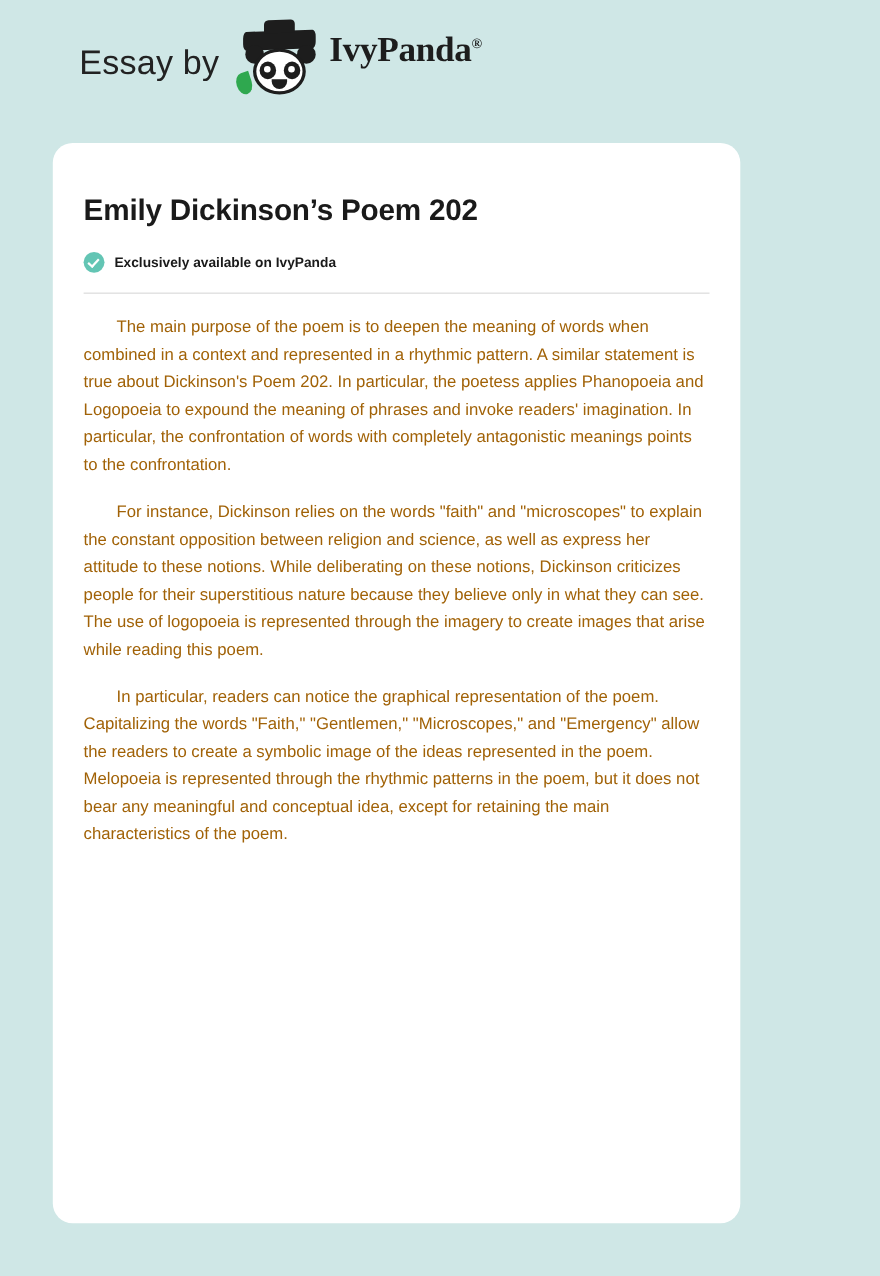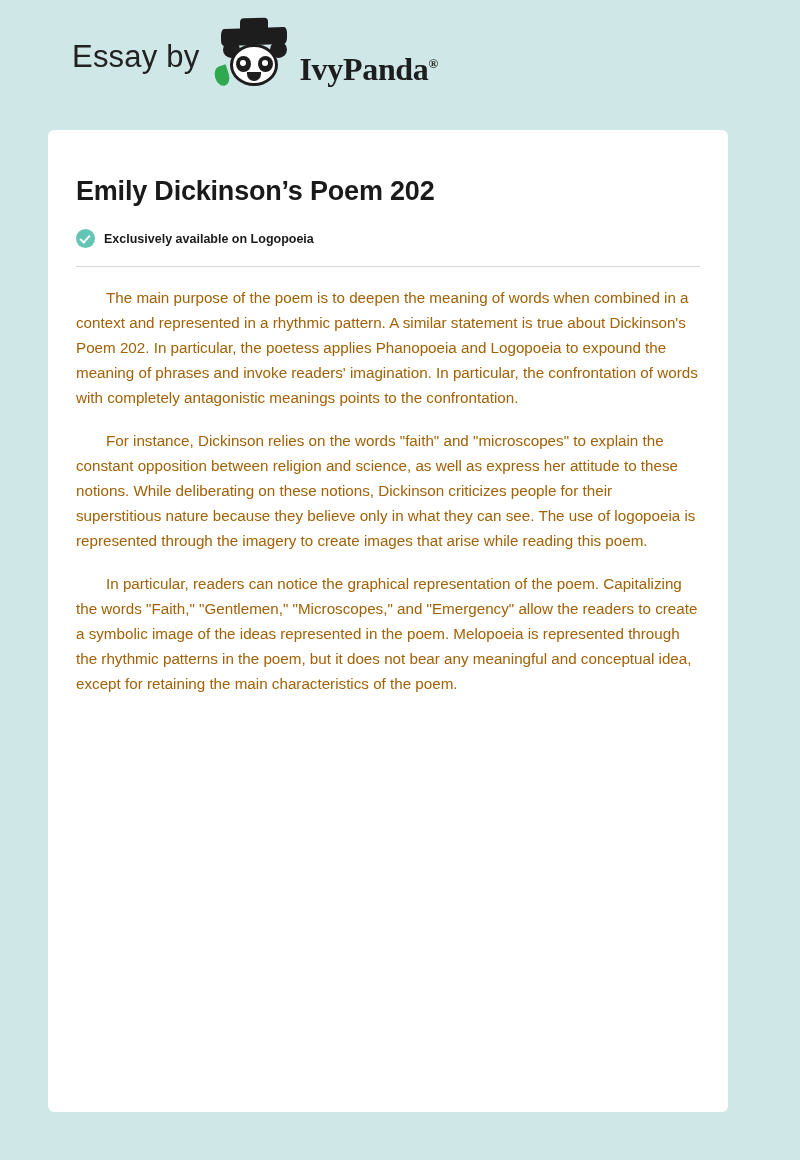--- a/index.html
+++ b/index.html
@@ -28,21 +28,21 @@
     box-sizing: border-box;
   }
   .header-text {
     font-size: 31px;
     color: #222222;
     letter-spacing: 0.2px;
     font-family: "Liberation Sans", sans-serif;
   }
   .logo-wrap {
     display: flex;
-    align-items: flex-end;
+    align-items: flex-start;
     margin-left: 14px;
   }
   .panda-mark {
     position: relative;
     width: 82px;
     height: 62px;
     display: inline-block;
   }
   .panda-hat {
     position: absolute;
@@ -136,24 +136,24 @@
     font-size: 13px;
     font-weight: bold;
     vertical-align: super;
     top: -2px;
   }
   
   .card {
     position: absolute;
     left: 48px;
     top: 130px;
-    width: 680px;
+    width: 625px;
     height: 982px;
     background: #ffffff;
-    border-radius: 6px;
+    border-radius: 18px;
     box-sizing: border-box;
     padding: 34px 28px 0 28px;
     overflow: hidden;
   }
   .title {
     font-size: 27px;
     font-weight: bold;
     color: #1a1a1a;
     margin: 12px 0 0 0;
     letter-spacing: -0.2px;
@@ -231,21 +231,21 @@
       </span>
       <span class="logo-word"><span>IvyPanda</span><sup>®</sup></span>
     </span>
   </div>
 
   <div class="card">
     <h1 class="title">Emily Dickinson’s Poem 202</h1>
 
     <div class="badge-row">
       <span class="badge-check"></span>
-      <span class="badge-text">Exclusively available on Logopoeia</span>
+      <span class="badge-text">Exclusively available on IvyPanda</span>
     </div>
 
     <div class="divider"></div>
 
     <div class="body-text">
       <p>The main purpose of the poem is to deepen the meaning of words when combined in a context and represented in a rhythmic pattern. A similar statement is true about Dickinson's Poem 202. In particular, the poetess applies Phanopoeia and Logopoeia to expound the meaning of phrases and invoke readers' imagination. In particular, the confrontation of words with completely antagonistic meanings points to the confrontation.</p>
       <p>For instance, Dickinson relies on the words "faith" and "microscopes" to explain the constant opposition between religion and science, as well as express her attitude to these notions. While deliberating on these notions, Dickinson criticizes people for their superstitious nature because they believe only in what they can see. The use of logopoeia is represented through the imagery to create images that arise while reading this poem.</p>
       <p>In particular, readers can notice the graphical representation of the poem. Capitalizing the words "Faith," "Gentlemen," "Microscopes," and "Emergency" allow the readers to create a symbolic image of the ideas represented in the poem. Melopoeia is represented through the rhythmic patterns in the poem, but it does not bear any meaningful and conceptual idea, except for retaining the main characteristics of the poem.</p>
     </div>
   </div>

